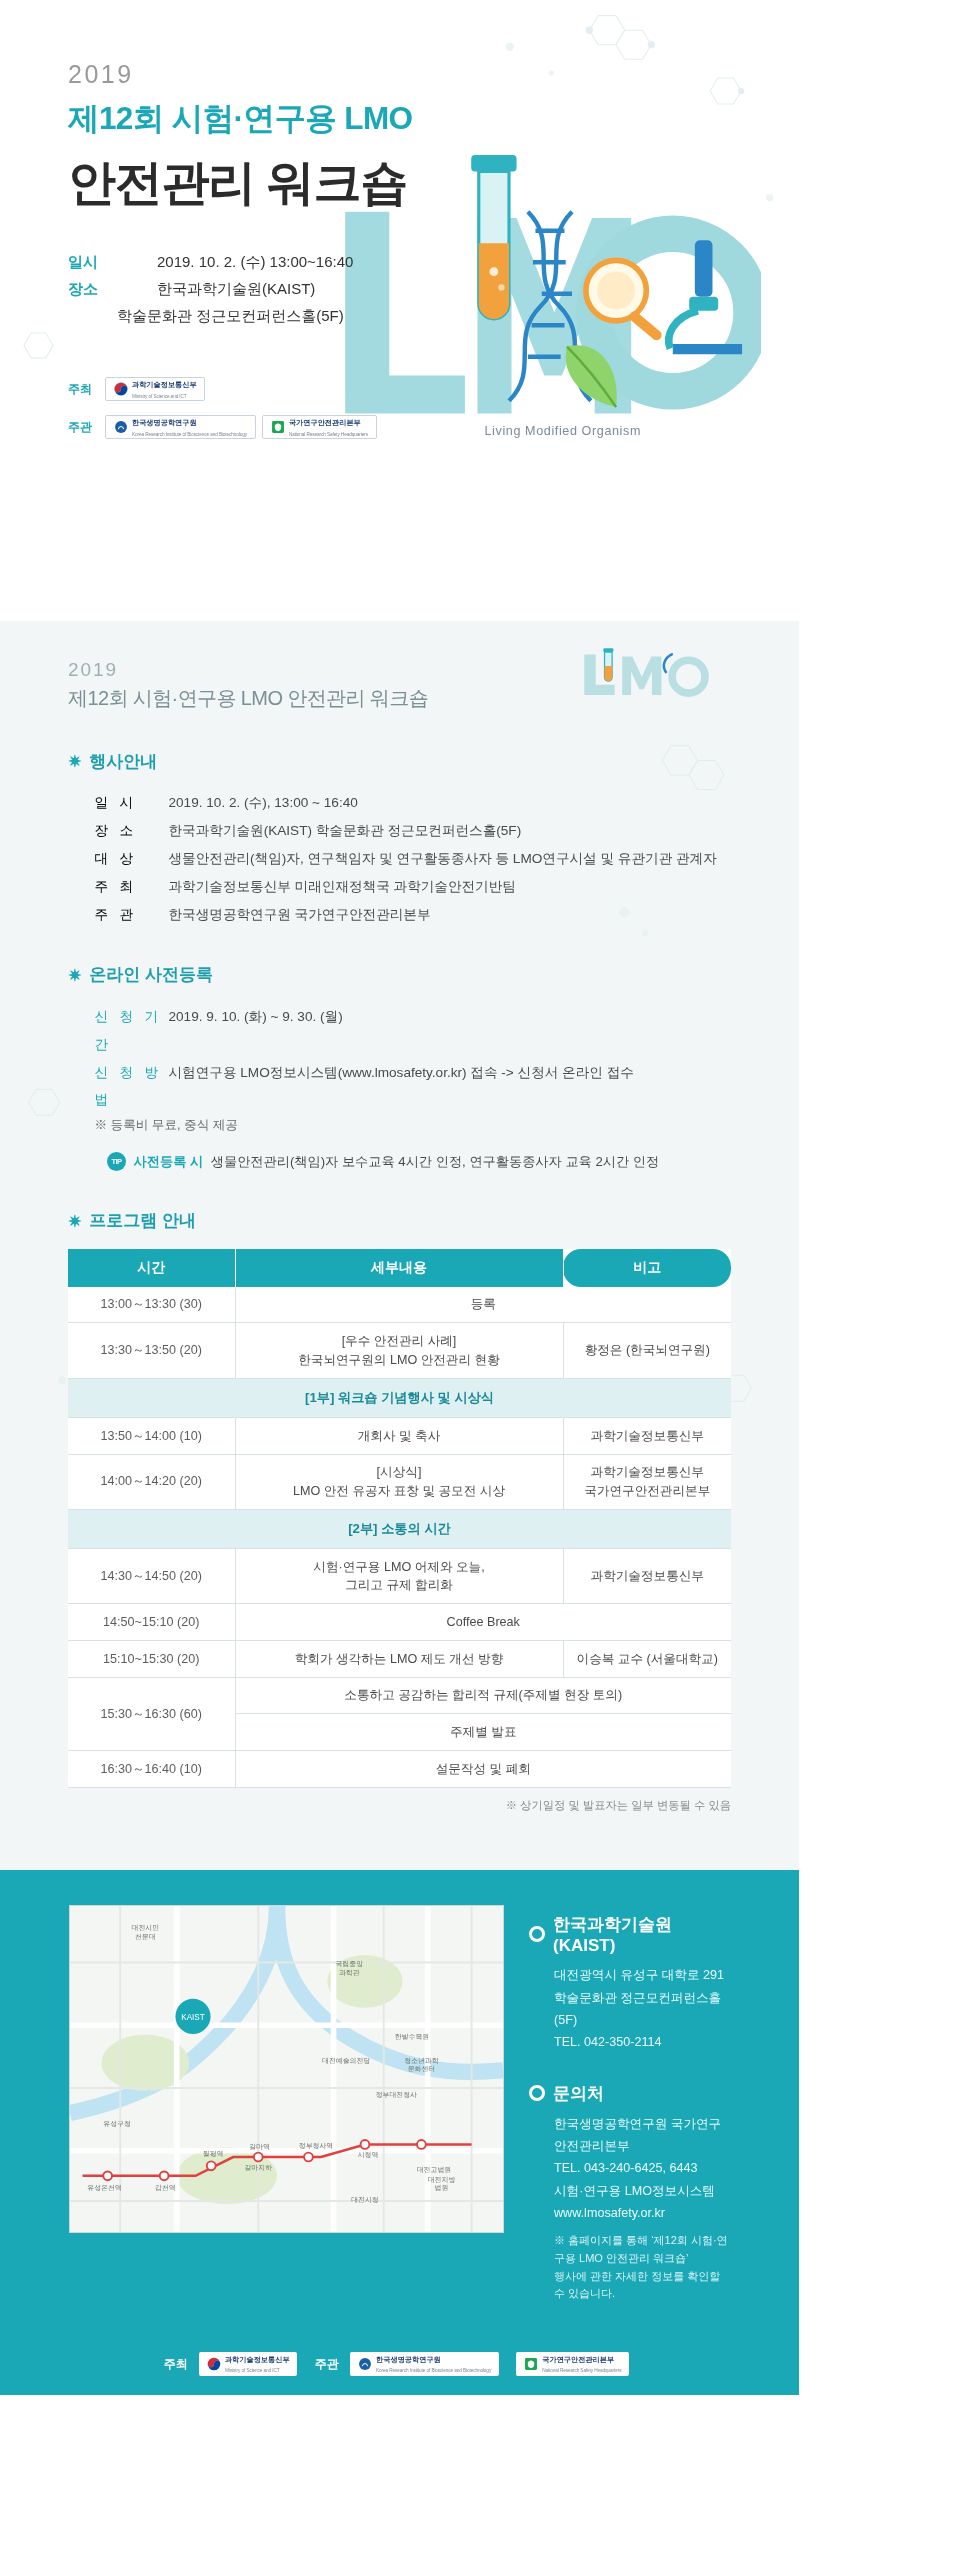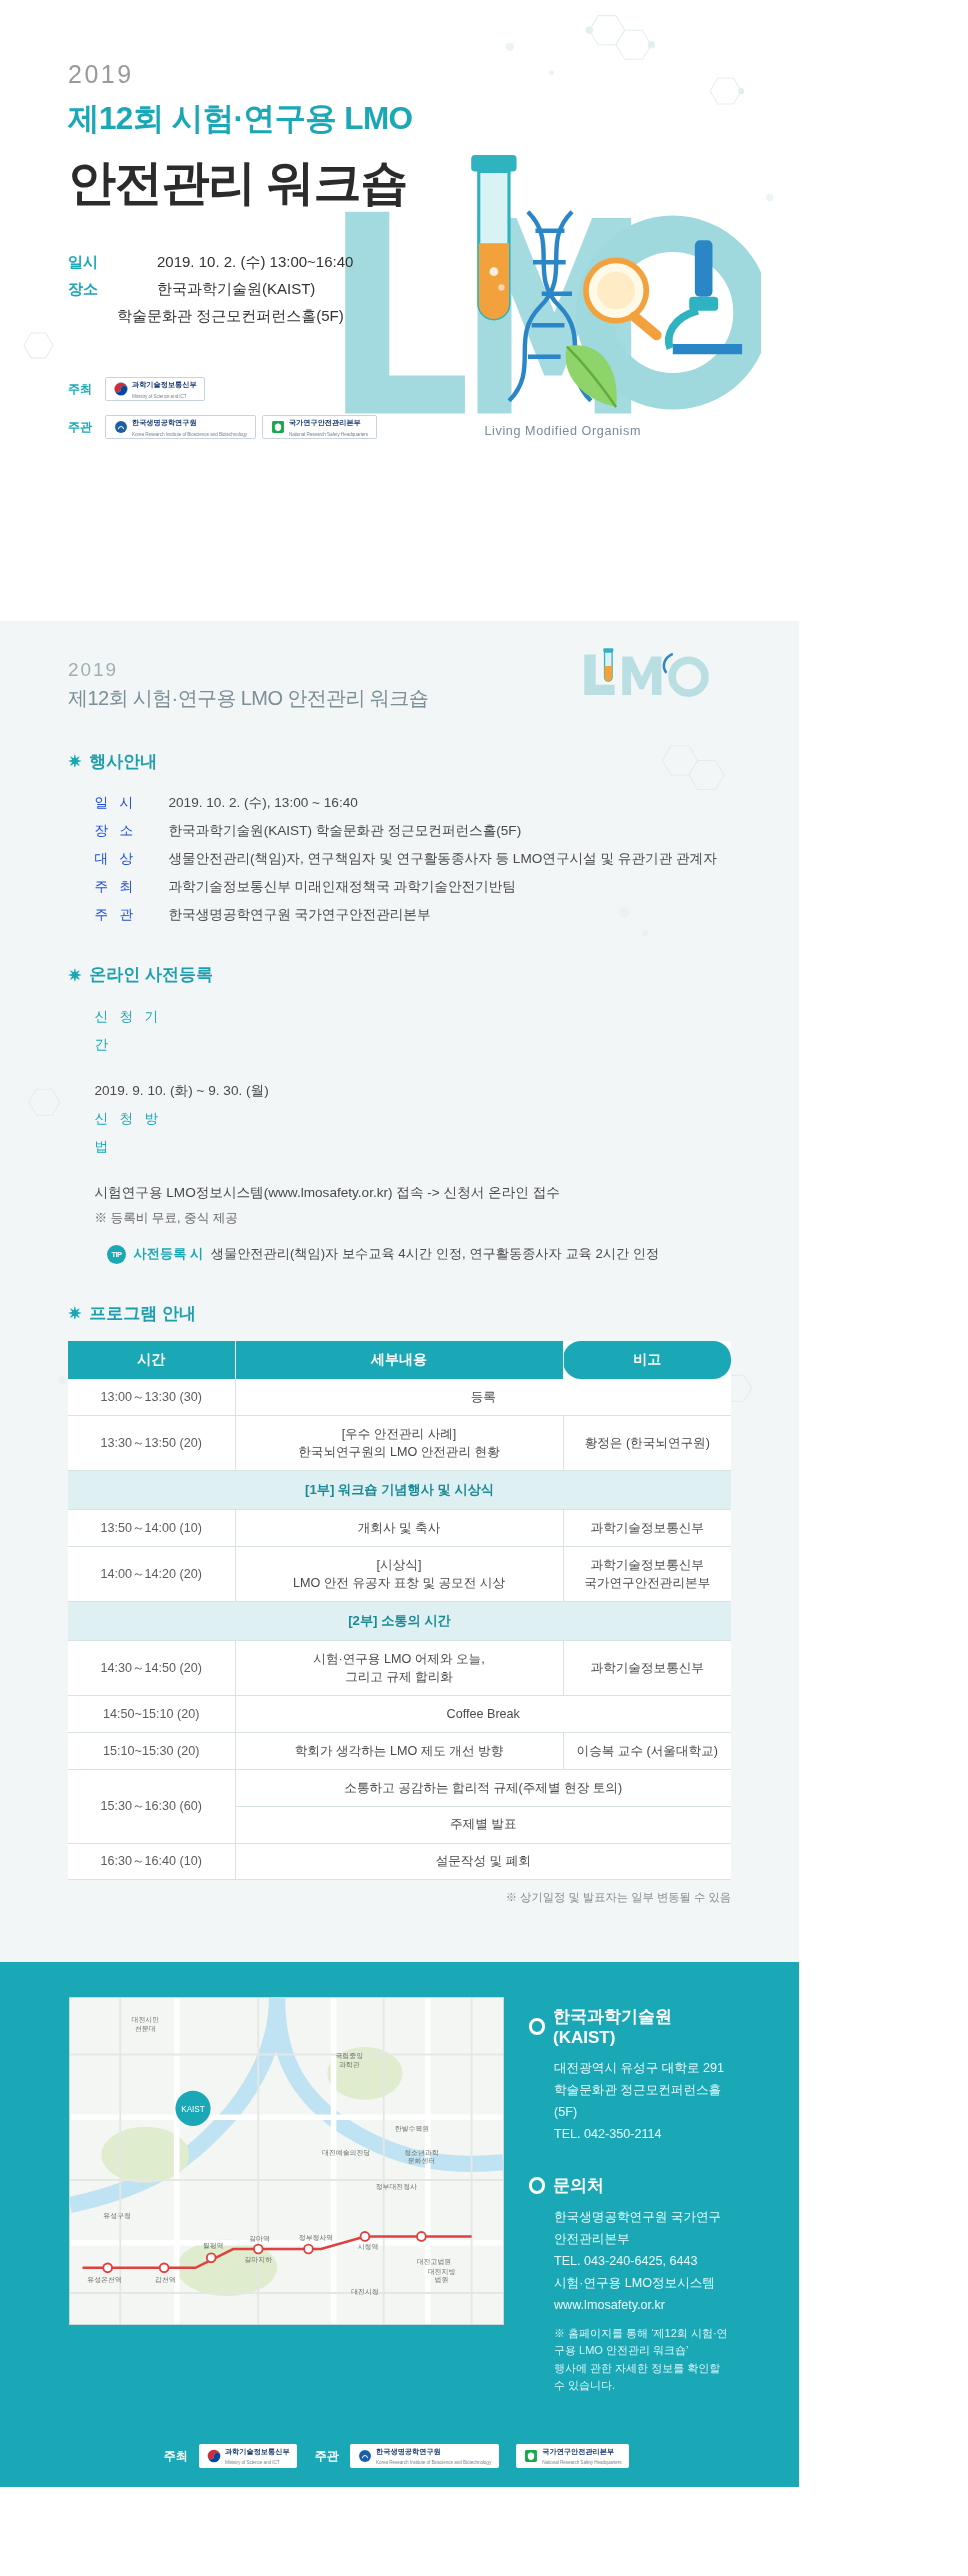--- a/index.html
+++ b/index.html
@@ -80,25 +80,25 @@
   .content { position:relative; z-index:3; padding:0 68px; margin-top:38px; }
 
   .sec-title {
     display:flex; align-items:center; gap:7.6px;
     font-size:17px; color:#1f9fae; font-weight:700; margin-bottom:16.4px;
   }
   .aster { color:#1aa8b6; font-size:16.4px; line-height:1; }
 
   .kv { margin-left:26.5px; font-size:13.6px; line-height:2.05; }
   .kv .row { display:flex; }
-  .kv .k { color:#1d4ed8; width:74px; flex:0 0 74px; letter-spacing:3.8px; }
+  .kv .k { color:#000000; width:74px; flex:0 0 74px; letter-spacing:3.8px; }
   .kv .v { color:#4a4a4a; }
 
   .note { margin-left:26.5px; font-size:12.6px; color:#6b6b6b; line-height:1.9; }
-  .reg-row { display:flex; font-size:13.6px; line-height:2.05;flex-direction:column; }
+  .reg-row { display:flex; font-size:13.6px; line-height:2.05; }
   .reg-row .k { color:#1aa8b6; width:74px; flex:0 0 74px; letter-spacing:3.8px; }
   .reg-row .v { color:#4a4a4a; }
 
   .badge-line {
     margin:14px 0 0 39px; display:flex; align-items:center; gap:7.6px; font-size:13.2px;
   }
   .badge-circle {
     width:19px; height:19px; border-radius:50%; background:#1aa8b6; color:#fff;
     display:flex; align-items:center; justify-content:center; font-size:7.6px; font-weight:700;
     flex:0 0 19px; letter-spacing:-0.6px;

